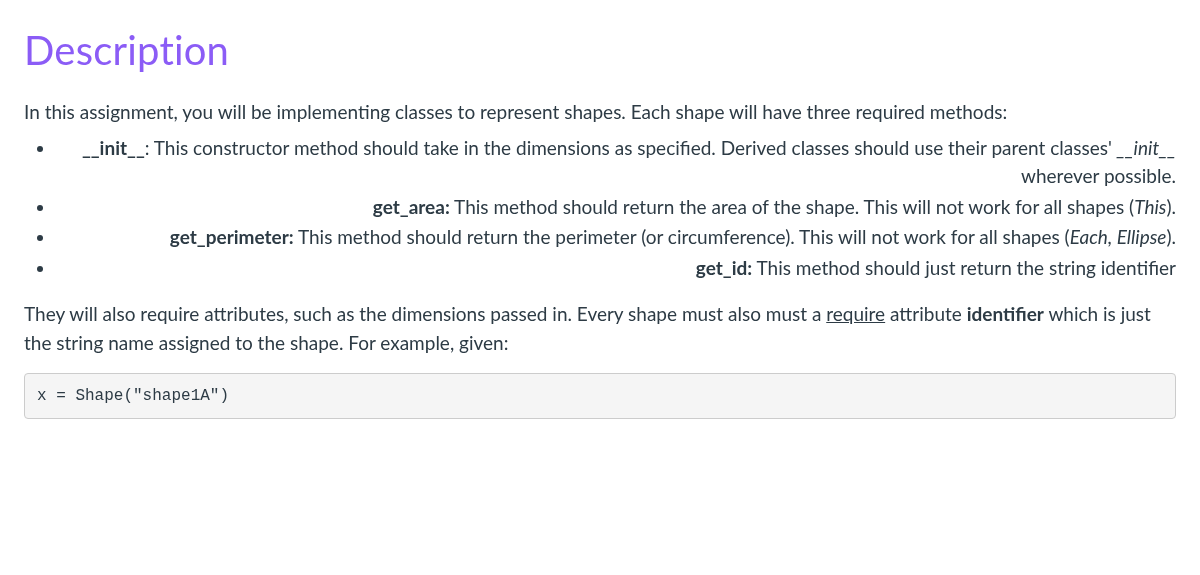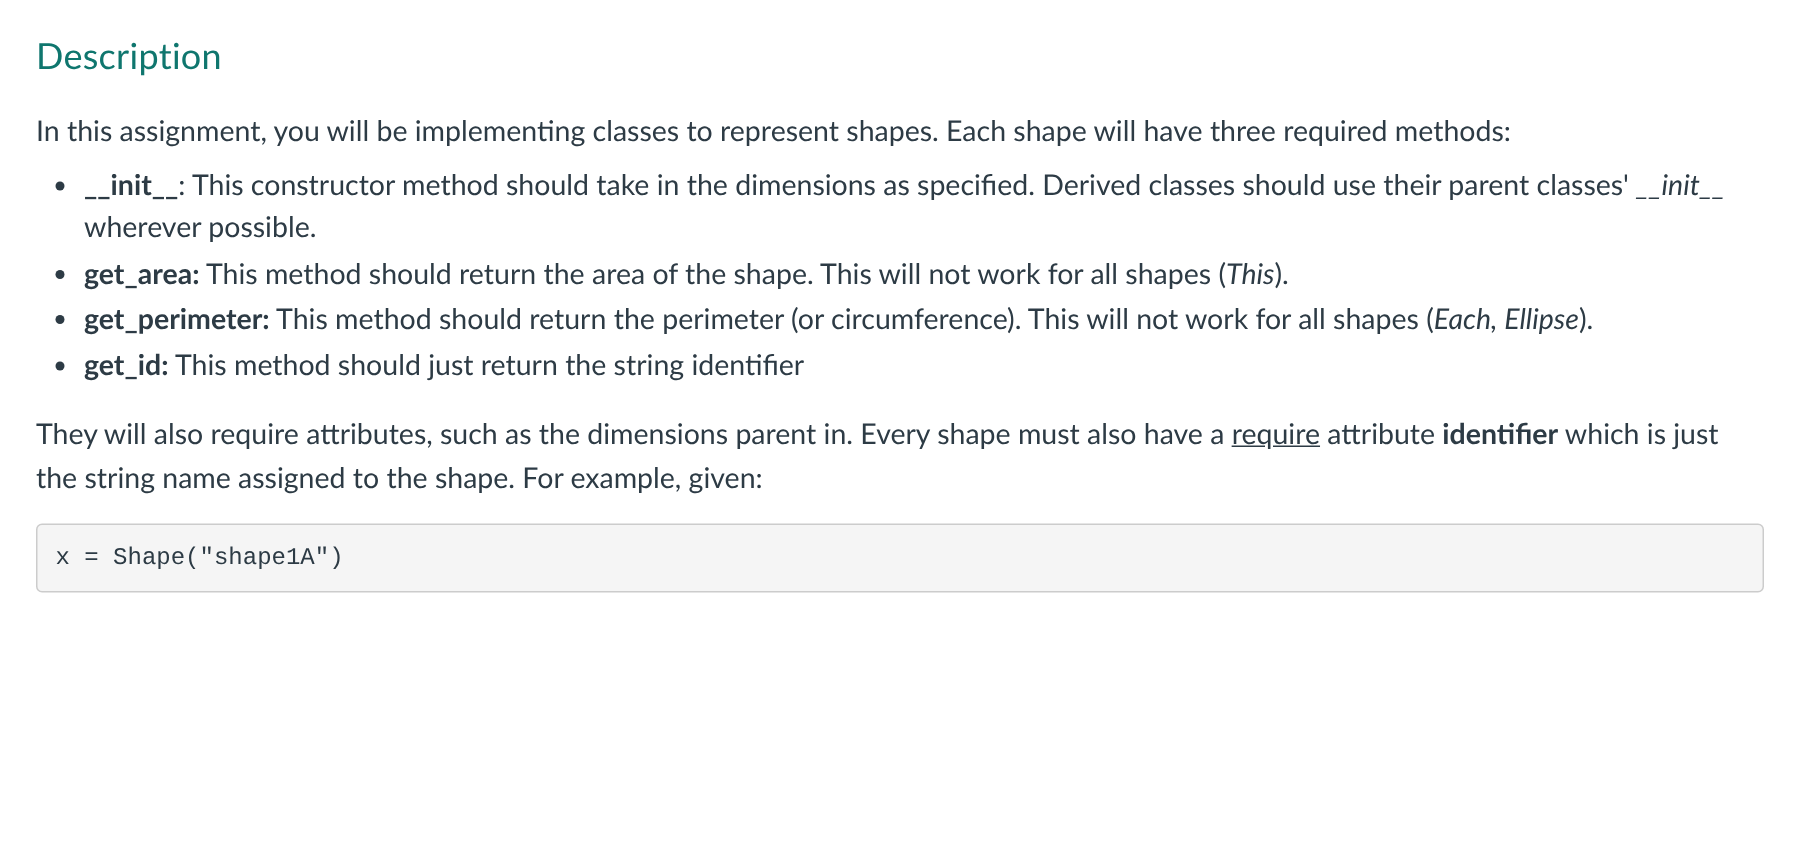--- a/index.html
+++ b/index.html
@@ -10,34 +10,35 @@
     body {
       font-family: "Lato", "Helvetica Neue", Helvetica, Arial, sans-serif;
       color: #2d3b45;
       background: #ffffff;
       padding: 20px 24px;
       font-size: 19px;
       line-height: 1.5;
       width: 1200px;
     }
     h2.section-heading {
-      font-size: 24px;
+      font-size: 40px;
       font-weight: 400;
-      color: #0f766e;
+      color: #8b5cf6;
       margin-bottom: 18px;
       letter-spacing: 0.2px;
     }
     p.intro {
       margin-bottom: 7px;
       color: #2d3b45;
     }
     ul.methods {
       list-style: disc;
       padding-left: 32px;
       margin-bottom: 18px;
+      text-align: right;
     }
     ul.methods li {
       margin-bottom: 2px;
       color: #2d3b45;
     }
     .bold {
       font-weight: 700;
     }
     .italic {
       font-style: italic;
@@ -76,16 +77,16 @@
   </li>
   <li>
     <span class="bold">get_perimeter:</span><span> This method should return the perimeter (or circumference). This will not work for all shapes (</span><span class="italic">Each, Ellipse</span><span>).</span>
   </li>
   <li>
     <span class="bold">get_id:</span><span> This method should just return the string identifier</span><span class="italic"></span><span></span>
   </li>
 </ul>
 
 <p class="attrs">
-  <span>They will also require attributes, such as the dimensions parent in. Every shape must also have a </span><span class="underline">require</span><span> attribute </span><span class="bold">identifier</span><span> which is just the string name assigned to the shape. For example, given:</span>
+  <span>They will also require attributes, such as the dimensions passed in. Every shape must also must a </span><span class="underline">require</span><span> attribute </span><span class="bold">identifier</span><span> which is just the string name assigned to the shape. For example, given:</span>
 </p>
 
 <pre class="code">x = Shape("shape1A")</pre>
 
 </body></html>

